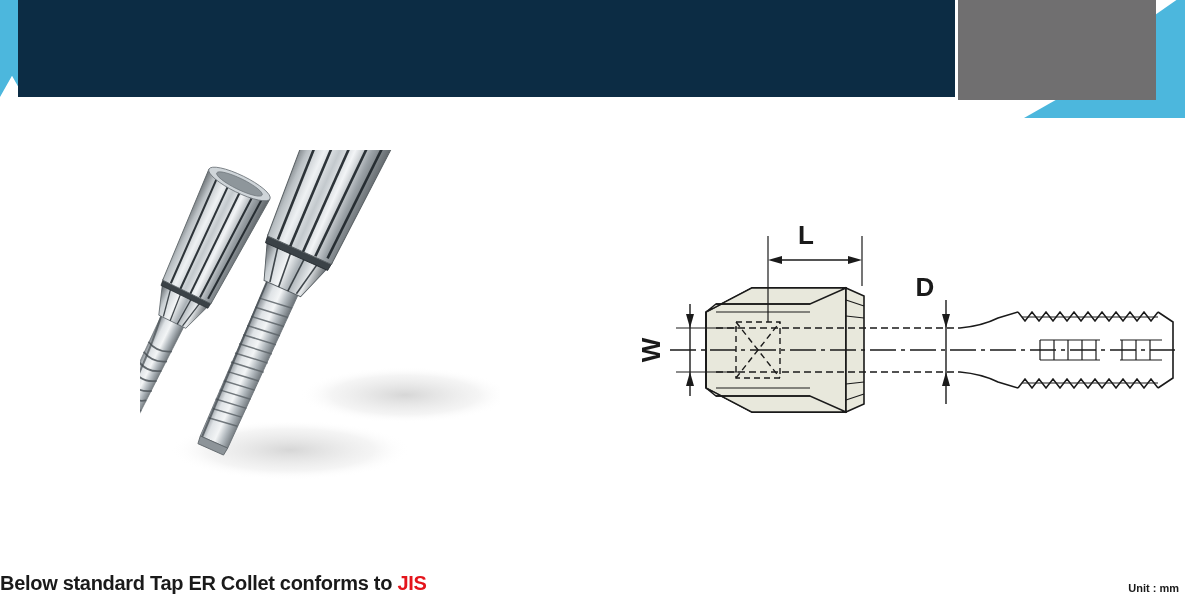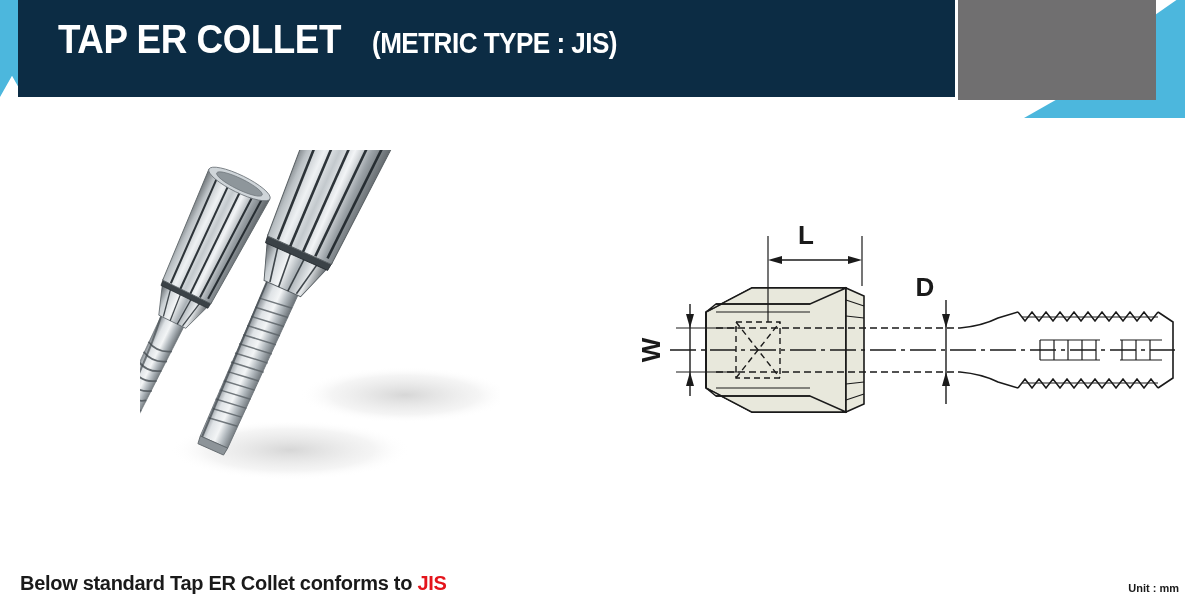--- a/index.html
+++ b/index.html
@@ -93,21 +93,21 @@
   
   #technical-drawing {
     position: absolute;
     left: 630px; top: 200px;
     width: 555px; height: 245px;
   }
 
   
   #footer-note {
     position: absolute;
-    left: 20px; top: 572px;
+    left: 0; top: 572px;
     font-size: 20px;
     font-weight: bold;
     color: #1a1a1a;
     letter-spacing: -0.3px;
     white-space: nowrap;
   }
   #footer-note .jis-red {
     color: #e4141b;
   }
   #unit-note {
@@ -122,24 +122,20 @@
 </head>
 <body>
 
 <div id="header-band">
   <div class="cyan-left-ribbon"></div>
   <div class="cyan-right-wedge"></div>
   <div class="cyan-right-foot"></div>
   <div class="navy-bar"></div>
   <div class="gray-block"></div>
 
-  <div id="title-wrap">
-    <span id="title-main">TAP ER COLLET</span>
-    <span id="title-sub">(METRIC TYPE : JIS)</span>
-  </div>
 </div>
 
 <svg id="product-photo" viewBox="0 0 360 360">
   <defs>
     <linearGradient id="steelBody" x1="0" y1="0" x2="1" y2="0">
       <stop offset="0%" stop-color="#6e7478"></stop>
       <stop offset="12%" stop-color="#b9bfc3"></stop>
       <stop offset="30%" stop-color="#eef1f3"></stop>
       <stop offset="46%" stop-color="#c3c9cd"></stop>
       <stop offset="62%" stop-color="#f2f4f6"></stop>

